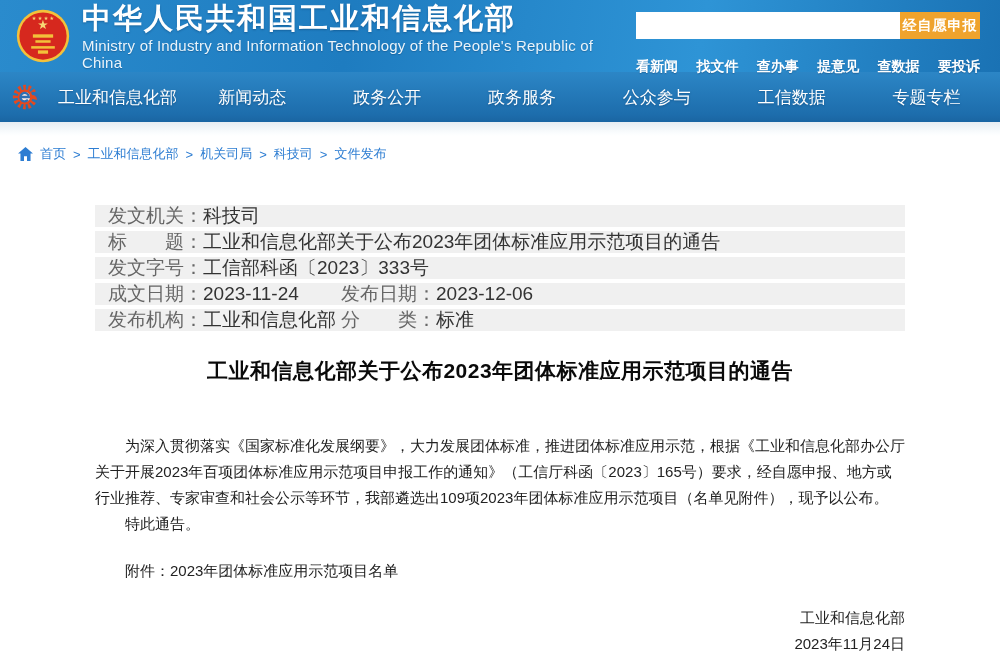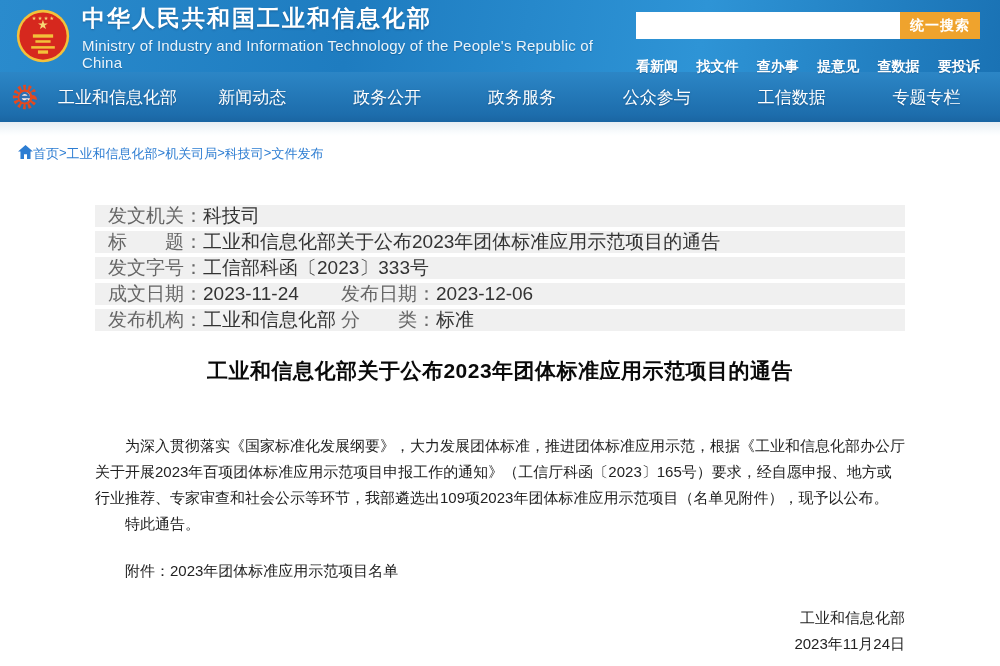--- a/index.html
+++ b/index.html
@@ -12,21 +12,21 @@
   
   .header {
     height:72px;
     background:linear-gradient(100deg,#2a8bcd 0%,#1e7cc0 35%,#2e94d6 70%,#1a72b4 100%);
     display:flex; justify-content:space-between; align-items:center;
     padding:0 20px 0 16px;
   }
   .brand { display:flex; align-items:center; gap:12px; }
   .emblem { width:54px; height:54px; flex:none; }
   .brand-text .cn {
-    color:#fff; font-size:23px; font-weight:bold; letter-spacing:2px;
+    color:#fff; font-size:29px; font-weight:bold; letter-spacing:2px;
     text-shadow:0 1px 2px rgba(0,40,80,.35); line-height:32px;
   }
   .brand-text .en {
     color:#eaf4fb; font-size:15px; margin-top:3px; letter-spacing:.2px;
     text-shadow:0 1px 1px rgba(0,40,80,.3);
   }
   .search-area { width:345px; align-self:flex-start; padding-top:12px; }
   .search-row { display:flex; height:27px; }
   .search-input {
     flex:1; border:none; outline:none; background:#fff;
@@ -49,21 +49,21 @@
     display:flex; align-items:center; padding:0 6px 0 10px;
   }
   .nav-logo { width:34px; height:34px; flex:none; margin-right:6px; }
   .nav-item {
     flex:1; text-align:center; color:#fff; font-size:17px; cursor:pointer;
     text-shadow:0 1px 2px rgba(0,40,80,.35); white-space:nowrap;
   }
   .nav-shadow { height:14px; background:linear-gradient(180deg,#e7edf2 0%,#fbfdfe 80%,#ffffff 100%); }
   
   .breadcrumb {
-    display:flex; 
+    display:flex; align-items:center; gap:7px;
     padding:9px 0 0 18px; font-size:13px; color:#2d7dd2;
   }
   .breadcrumb .crumb { cursor:pointer; }
   .breadcrumb .sep { color:#2d7dd2; }
   .home-icon { width:15px; height:14px; display:inline-block; }
   
   .content { width:810px; margin:42px auto 0; }
   .meta-row {
     background:#f0f0f0; margin-bottom:4px; padding:4px 0 4px 13px;
     font-size:19px; line-height:14px; display:flex; color:#333;
@@ -101,21 +101,21 @@
       </svg>
       <div class="brand-text">
         <div class="cn">中华人民共和国工业和信息化部</div>
         <div class="en">Ministry of Industry and Information Technology of the People's Republic of China</div>
       </div>
     </div>
 
     <div class="search-area">
       <div class="search-row">
         <input class="search-input" type="text" value="" style="">
-        <button class="search-btn">统一搜索</button>
+        <button class="search-btn">经自愿申报</button>
       </div>
       <div class="quick-links">
         <span>看新闻</span>
         <span>找文件</span>
         <span>查办事</span>
         <span>提意见</span>
         <span>查数据</span>
         <span>要投诉</span>
       </div>
     </div>

